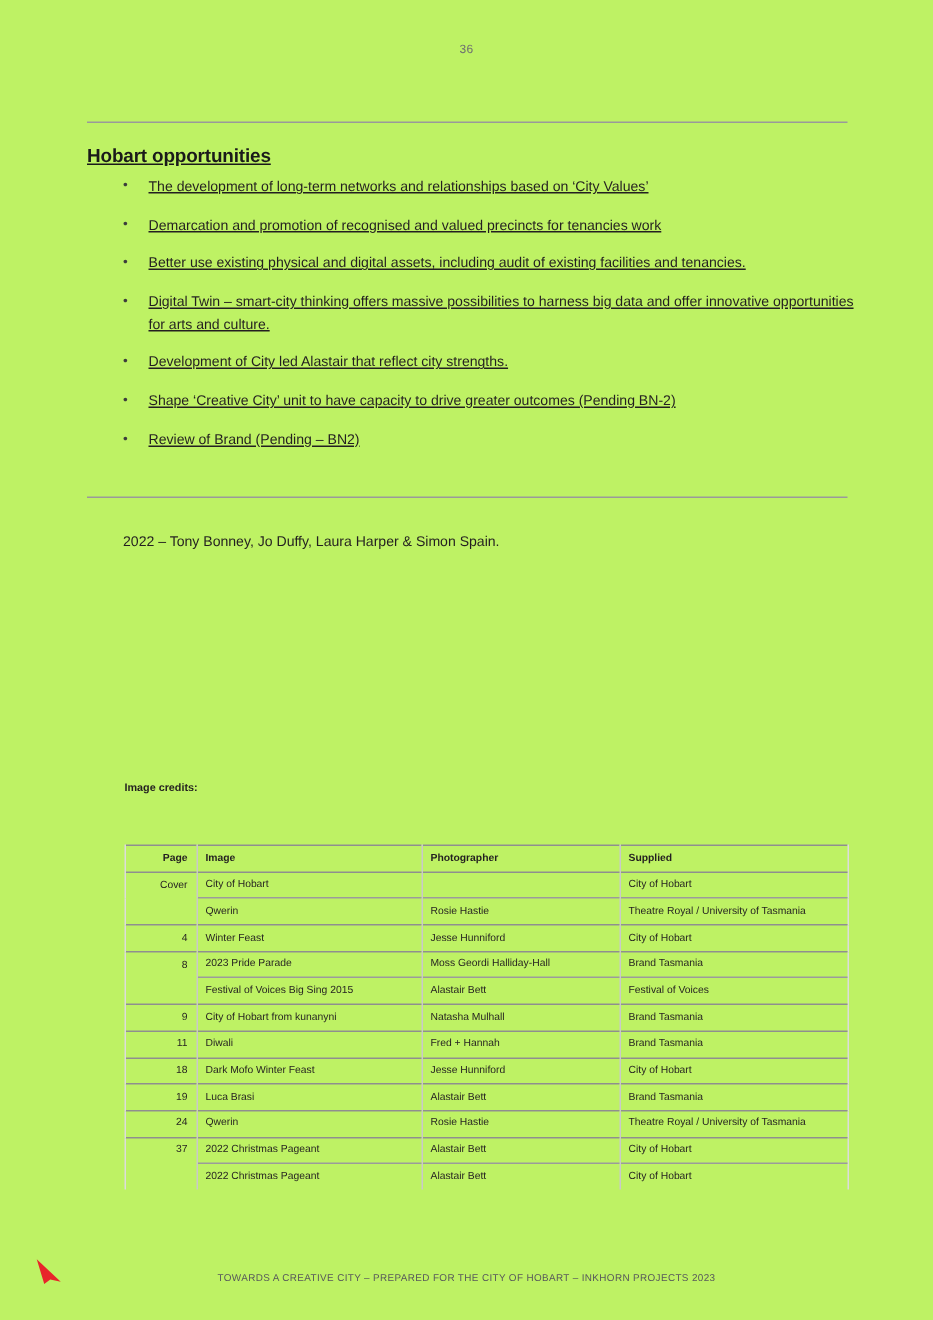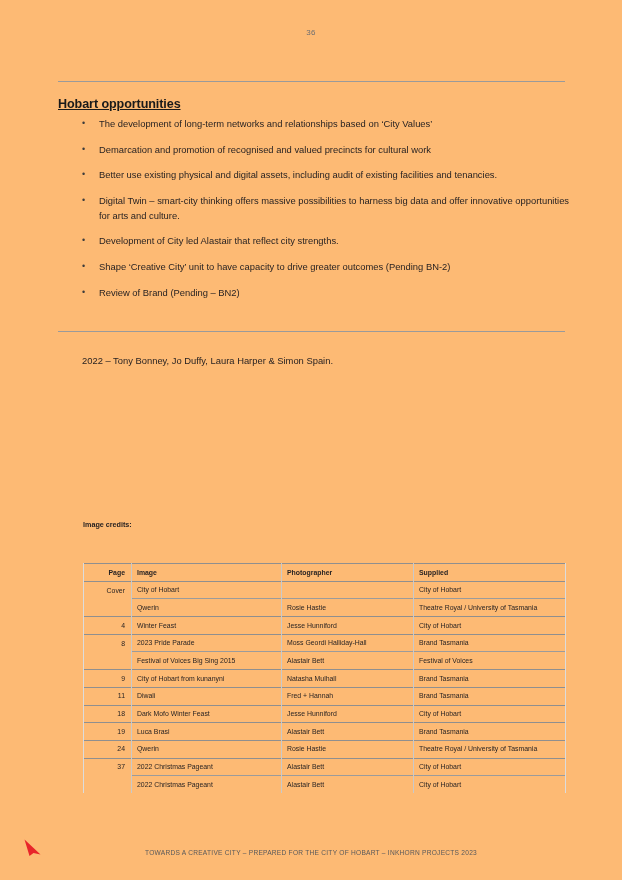--- a/index.html
+++ b/index.html
@@ -12,21 +12,21 @@
     height: 880px;
     position: relative;
     font-family: "Liberation Sans", sans-serif;
     color: #231f20;
     overflow: hidden;
   }
 
   .page {
     position: absolute;
     inset: 0;
-    background: #fdba74;
+    background: #bef264;
   }
 
   
   .page-number {
     position: absolute;
     top: 28px;
     left: 0;
     width: 622px;
     text-align: center;
     font-size: 8px;
@@ -77,20 +77,21 @@
     color: #3c3c3c;
     text-align: left;
     padding-left: 2px;
     box-sizing: border-box;
   }
   .bullet-text {
     flex: 1 1 auto;
     font-size: 9.4px;
     line-height: 15px;
     color: #231f20;
+    text-decoration: underline;
   }
 
   
   .colophon {
     position: absolute;
     left: 82px;
     top: 352px;
     font-size: 9.4px;
     line-height: 17px;
     color: #231f20;
@@ -203,21 +204,21 @@
 
   <h1 class="section-heading">Hobart opportunities</h1>
 
   <div class="bullets">
       <div class="bullet-row">
         <span class="bullet-mark">•</span>
         <span class="bullet-text">The development of long-term networks and relationships based on ‘City Values’</span>
       </div>
       <div class="bullet-row">
         <span class="bullet-mark">•</span>
-        <span class="bullet-text">Demarcation and promotion of recognised and valued precincts for cultural work</span>
+        <span class="bullet-text">Demarcation and promotion of recognised and valued precincts for tenancies work</span>
       </div>
       <div class="bullet-row">
         <span class="bullet-mark">•</span>
         <span class="bullet-text">Better use existing physical and digital assets, including audit of existing facilities and tenancies.</span>
       </div>
       <div class="bullet-row">
         <span class="bullet-mark">•</span>
         <span class="bullet-text">Digital Twin – smart-city thinking offers massive possibilities to harness big data and offer innovative opportunities for arts and culture.</span>
       </div>
       <div class="bullet-row">

